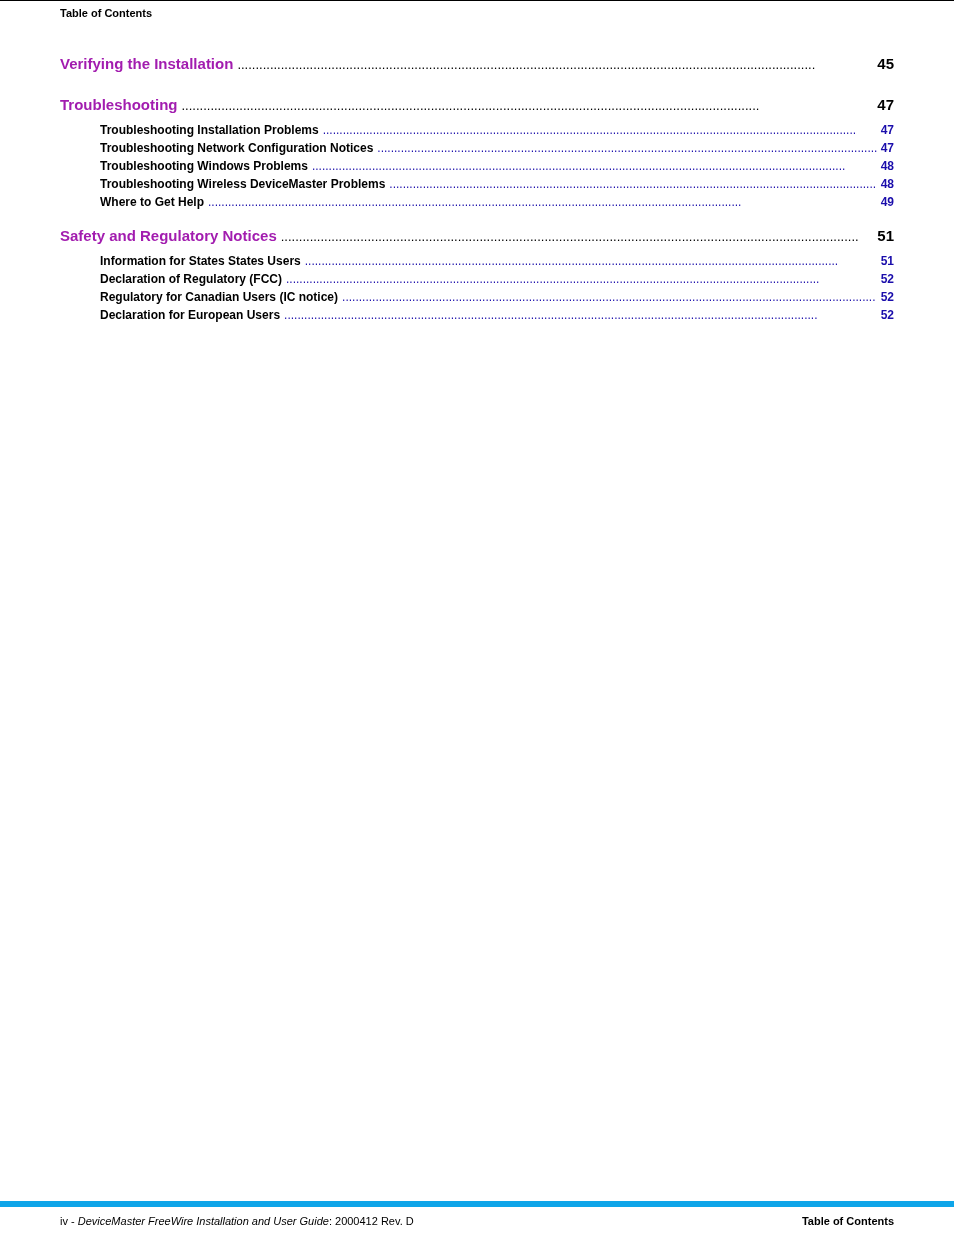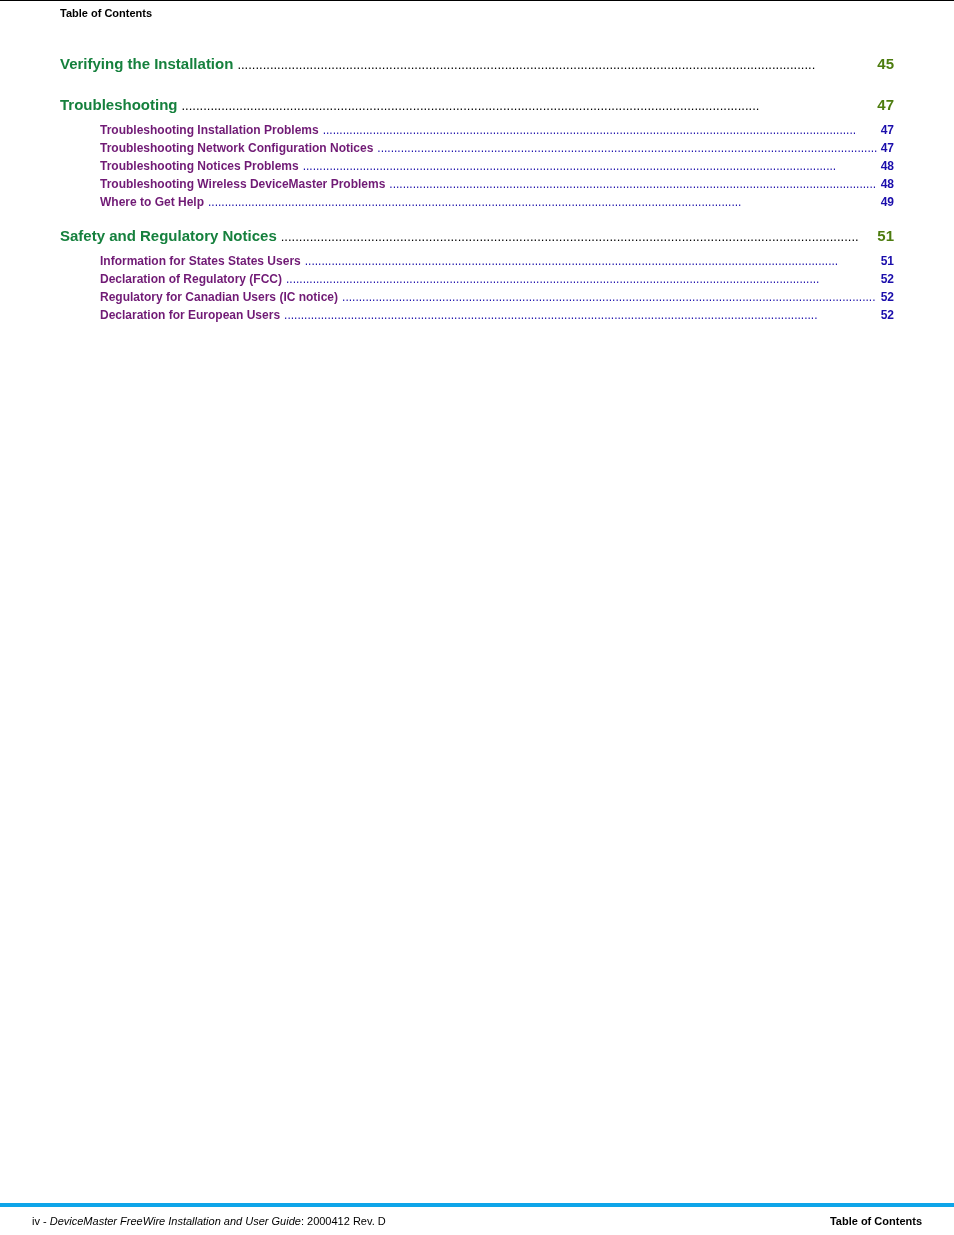--- a/index.html
+++ b/index.html
@@ -40,50 +40,50 @@
     .toc-entry-main {
       display: flex;
       align-items: baseline;
       margin-bottom: 10px;
     }
 
     .toc-title-bold {
       font-weight: bold;
       font-size: 15px;
       white-space: nowrap;
-      color: #15803d;
+      color: #a21caf;
     }
 
     .toc-dots {
       flex: 1;
       overflow: hidden;
       margin: 0 4px;
       font-size: 13px;
       color: #000;
       white-space: nowrap;
     }
 
     .toc-page-bold {
       font-weight: bold;
       font-size: 15px;
-      color: #4d7c0f;
+      color: #000000;
       white-space: nowrap;
     }
 
     .toc-entry-sub {
       display: flex;
       align-items: baseline;
       margin-bottom: 4px;
       padding-left: 40px;
     }
 
     .toc-title-link {
       font-weight: bold;
       font-size: 12px;
-      color: #701a75;
+      color: #000000;
       white-space: nowrap;
       text-decoration: none;
     }
 
     .toc-dots-link {
       flex: 1;
       overflow: hidden;
       margin: 0 4px;
       font-size: 12px;
       color: #1a0dab;
@@ -103,22 +103,22 @@
 
     .section-gap-large {
       margin-bottom: 24px;
     }
 
     .bottom-bar {
       position: absolute;
       bottom: 0;
       left: 0;
       right: 0;
-      border-top: 4px solid #0ea5e9;
-      padding: 8px 32px;
+      border-top: 6px solid #0ea5e9;
+      padding: 8px 60px;
       display: flex;
       justify-content: space-between;
       align-items: center;
     }
 
     .footer-left {
       font-size: 11px;
     }
 
     .footer-left em {
@@ -160,21 +160,21 @@
         <span class="toc-page-link">47</span>
       </div>
 
       <div class="toc-entry-sub">
         <span class="toc-title-link">Troubleshooting Network Configuration Notices</span>
         <span class="toc-dots-link">................................................................................................................................................................</span>
         <span class="toc-page-link">47</span>
       </div>
 
       <div class="toc-entry-sub">
-        <span class="toc-title-link">Troubleshooting Notices Problems</span>
+        <span class="toc-title-link">Troubleshooting Windows Problems</span>
         <span class="toc-dots-link">................................................................................................................................................................</span>
         <span class="toc-page-link">48</span>
       </div>
 
       <div class="toc-entry-sub">
         <span class="toc-title-link">Troubleshooting Wireless DeviceMaster Problems</span>
         <span class="toc-dots-link">................................................................................................................................................................</span>
         <span class="toc-page-link">48</span>
       </div>
 

